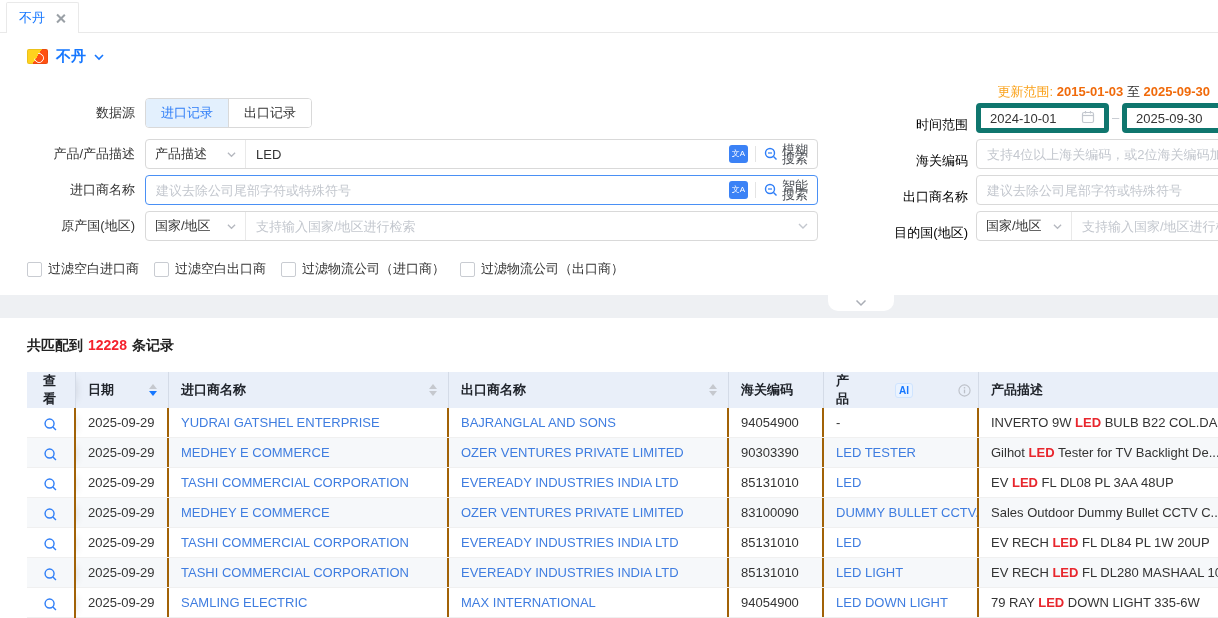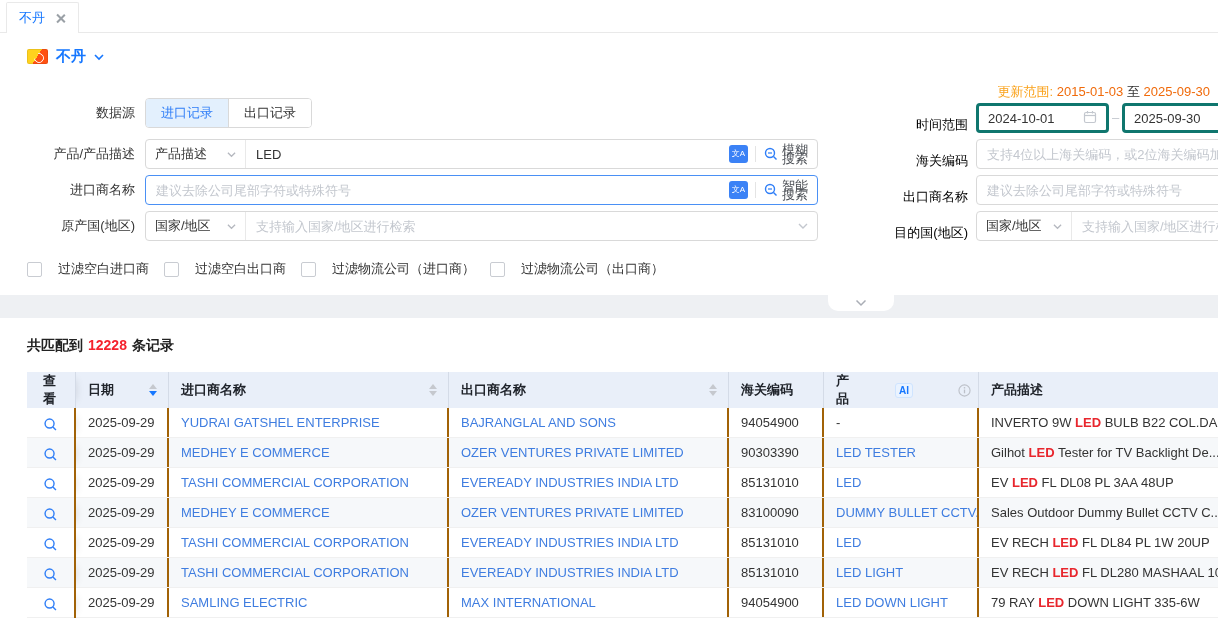--- a/index.html
+++ b/index.html
@@ -39,31 +39,31 @@
   .gsel { display:flex; align-items:center; justify-content:space-between; width:100px; padding:0 9px; height:100%;
           border-right:1px solid #e9e9e9; color:#333; cursor:pointer; flex:0 0 auto; }
   .grp input { flex:1 1 auto; min-width:0; border:none; outline:none; height:100%; padding:0 10px; font-size:13px; color:#333; background:transparent; font-family:inherit; }
   input::placeholder { color:#c3c7ce; }
   .gicons { display:flex; align-items:center; gap:7px; padding:0 9px; flex:0 0 auto;text-align:right; }
   .ticon { width:19px; height:18px; border-radius:3px; background:#3b82f6; color:#fff; font-size:8px; line-height:8px;
            display:flex; align-items:center; justify-content:center; cursor:pointer; letter-spacing:0; }
   .vdiv { width:1px; height:16px; background:#e4e4e4; }
   .searchbtn { display:flex; align-items:center; gap:3px; cursor:pointer; }
   .searchbtn .txt { font-size:13px; line-height:9px; color:#4b4f55; }
-  .dinput { position:absolute; height:30px; border:3px solid #0f766e; border-radius:4px; background:#fff;
+  .dinput { position:absolute; height:30px; border:5px solid #0f766e; border-radius:4px; background:#fff;
             display:flex; align-items:center; justify-content:space-between; padding:0 9px; }
   .dsep { position:absolute; color:#c3c7ce; line-height:30px; }
   
   .uprange { position:absolute; top:83px; left:975px; width:235px; text-align:right; font-size:13px; white-space:nowrap; }
   .uprange .ul { color:#faa21b; }
-  .uprange .ud { color:#f06a0a; font-weight:normal; }
+  .uprange .ud { color:#f06a0a; font-weight:bold; }
   .uprange .um { color:#333; }
   
   .cbrow { position:absolute; left:27px; top:260px; display:flex; gap:15px; }
-  .cb { display:flex; align-items:center; gap:16px; cursor:pointer; }
+  .cb { display:flex; align-items:center; gap:6px; cursor:pointer; }
   .cbbox { width:15px; height:15px; border:1px solid #c9ccd2; border-radius:2px; background:#fff; flex:0 0 auto; }
   
   .band { position:absolute; left:0; top:295px; width:1218px; height:23px; background:#eef0f3; }
   .notch { position:absolute; left:828px; top:0; width:66px; height:16px; background:#fff; border-radius:0 0 10px 10px;
            display:flex; align-items:center; justify-content:center; cursor:pointer; }
   
   .summary { position:absolute; left:27px; top:337px; font-size:14px; font-weight:bold; color:#222; }
   .summary .count { color:#f5222d; margin:0 5px; }
   .tbl { position:absolute; left:27px; top:372px; width:1220px; }
   .thead { display:flex; height:36px; background:#e9eff9; align-items:stretch; font-weight:bold; color:#20242b; }

